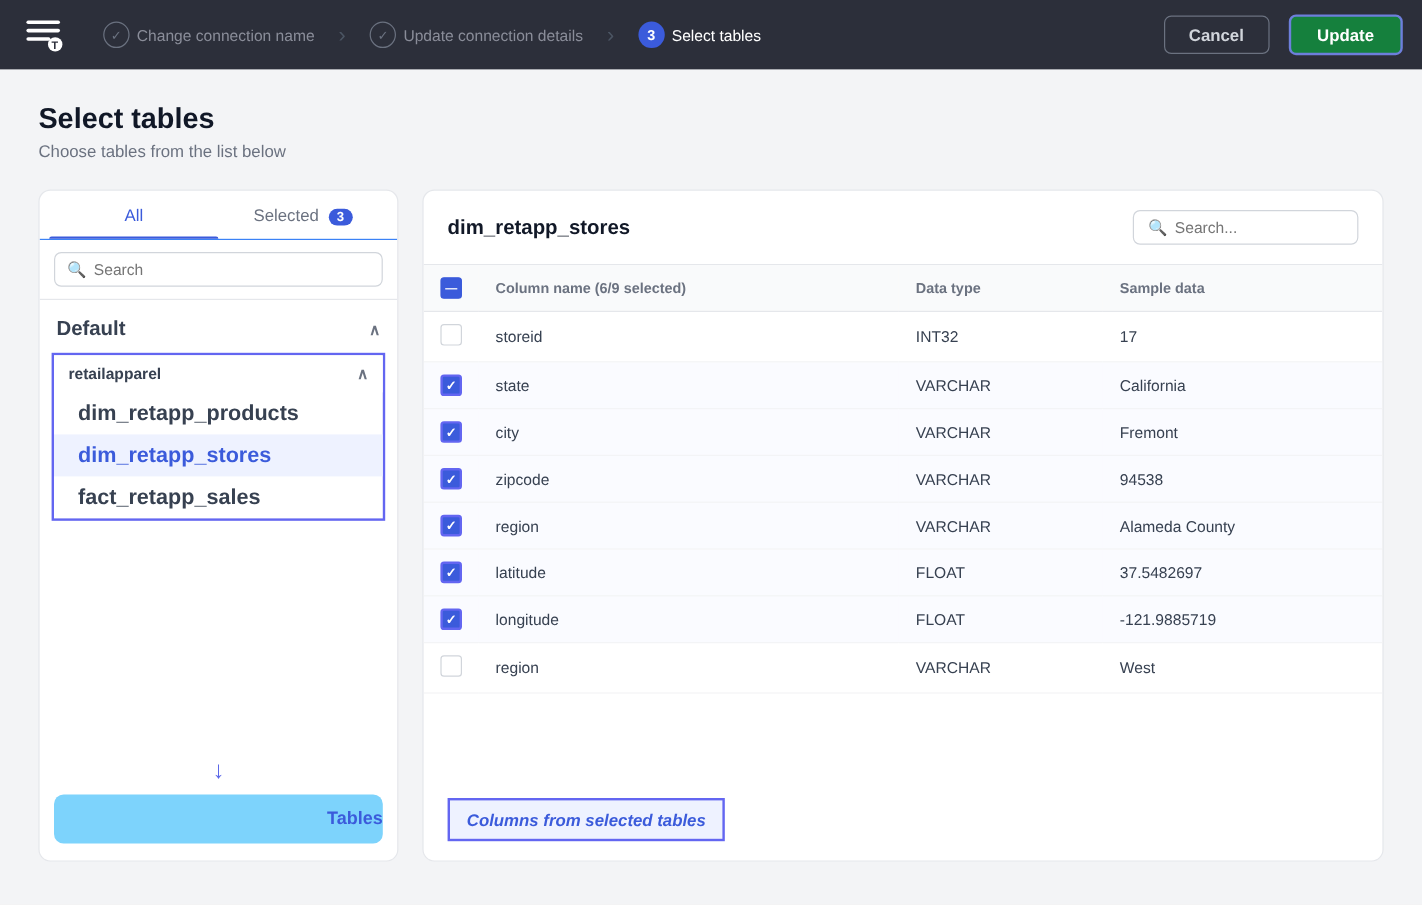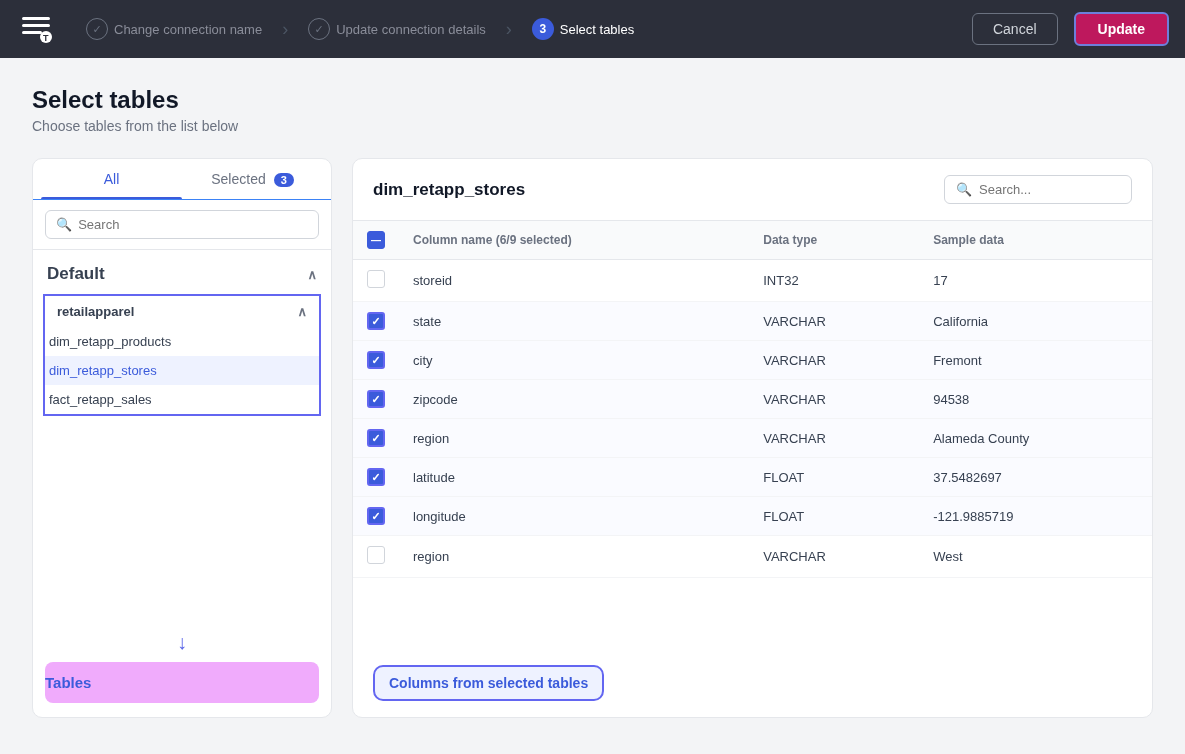--- a/index.html
+++ b/index.html
@@ -34,24 +34,24 @@
       border: 1.5px solid #6b7280; color: #6b7280;
     }
     .nav-step.current .step-icon {
       background: #3b5bdb; color: white; font-weight: bold; font-size: 12px;
     }
     .nav-sep { color: #4b5563; font-size: 18px; margin: 0 2px; }
     .nav-spacer { flex: 1; }
     .btn-cancel {
       background: transparent; border: 1.5px solid #6b7280;
       color: #d1d5db; padding: 7px 20px; border-radius: 6px;
-      font-size: 14px; cursor: pointer; margin-right: 8px;
+      font-size: 14px; cursor: pointer; margin-right: 8px; font-weight: bold;
     }
     .btn-update {
-      background: #be185d; border: 2px solid #6d7fdb;
+      background: #15803d; border: 2px solid #6d7fdb;
       color: white; padding: 7px 22px; border-radius: 6px;
       font-size: 14px; font-weight: 600; cursor: pointer;
     }
 
     
     .main-content {
       background: #f3f4f6;
       padding: 28px 32px;
       height: calc(754px - 58px);
     }
@@ -133,45 +133,46 @@
       border-radius: 0;
       margin: 4px 10px;
       overflow: hidden;
     }
     .tree-subgroup-header {
       display: flex; align-items: center; justify-content: space-between;
       padding: 8px 12px; font-size: 13px; font-weight: 600; color: #374151;
       background: white; cursor: pointer;
     }
     .tree-item {
-      padding: 7px 4px; font-size: 13px; color: #374151;
+      padding: 7px 20px; font-size: 18px; color: #374151;
       cursor: pointer;
+      font-weight: bold;
     }
     .tree-item.selected { background: #eef2ff; color: #3b5bdb; }
 
     .arrow-up::before { content: '∧'; font-size: 13px; color: #6b7280; }
 
     
     .tables-btn-wrap {
       padding: 14px 12px;
       display: flex;
       flex-direction: column;
       align-items: center;
       gap: 8px;
     }
     .arrow-down-icon {
       color: #5b67e8; font-size: 20px; font-weight: bold;
     }
     .tables-btn {
-      background: #f0abfc; color: #3b5bdb;
+      background: #7dd3fc; color: #3b5bdb;
       border: none; border-radius: 8px;
       padding: 12px 0; width: 100%;
       font-size: 15px; font-weight: 600;
       cursor: pointer;
-      text-align: left;
+      text-align: right;
     }
 
     
     .right-panel {
       flex: 1;
       background: white;
       border-radius: 10px;
       border: 1px solid #e5e7eb;
       display: flex;
       flex-direction: column;
@@ -223,25 +224,26 @@
     }
     .cb-wrap.indeterminate {
       background: #3b5bdb; border-color: #3b5bdb;
     }
     .cb-wrap.checked::after { content: '✓'; color: white; font-size: 11px; font-weight: bold; }
     .cb-wrap.indeterminate::after { content: '—'; color: white; font-size: 10px; font-weight: bold; }
 
     
     .tooltip-box {
       border: 2px solid #6366f1;
-      border-radius: 10px;
+      border-radius: 0;
       background: #eef2ff;
       padding: 8px 14px;
       font-size: 14px; font-weight: 600; color: #3b5bdb;
       display: inline-block;
+      font-style: italic;
     }
     .right-table-wrap { overflow-y: auto; flex: 1; position: relative; padding-bottom: 80px; }
     .bottom-tooltip {
       position: absolute; bottom: 16px; left: 20px;
     }
 
     
     .row-selected td {
       background: #fafbff;
     }

